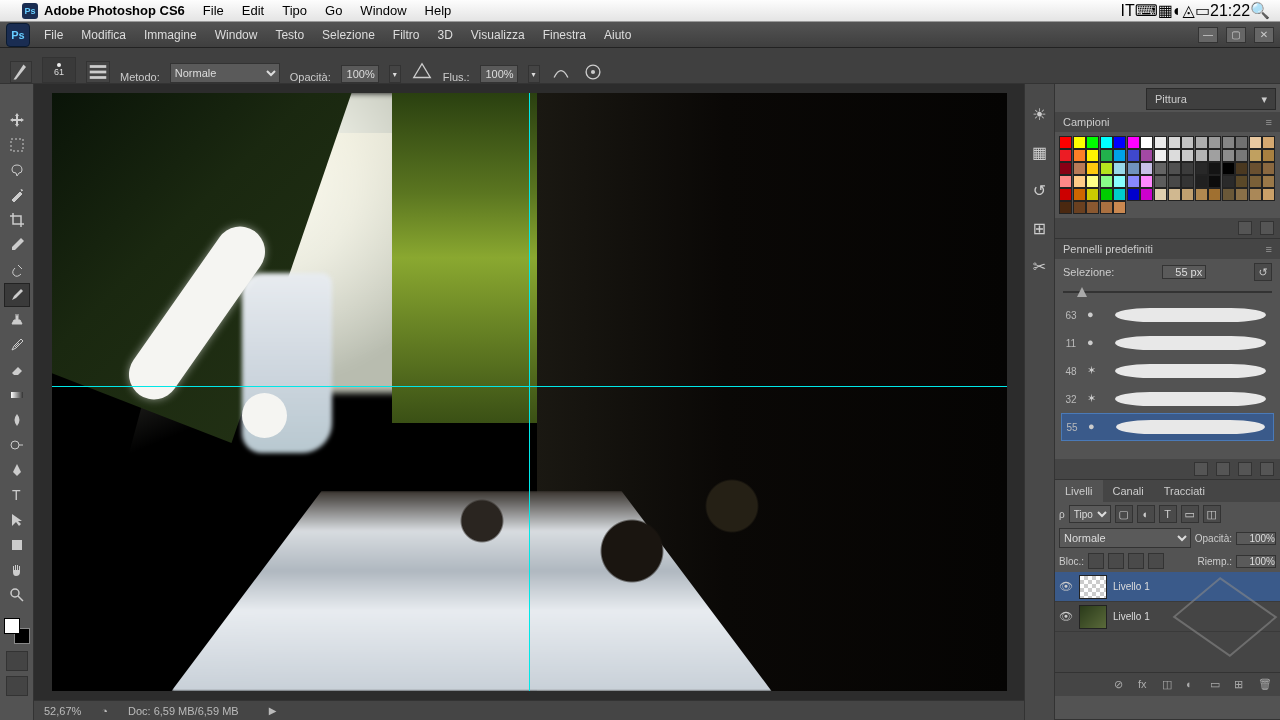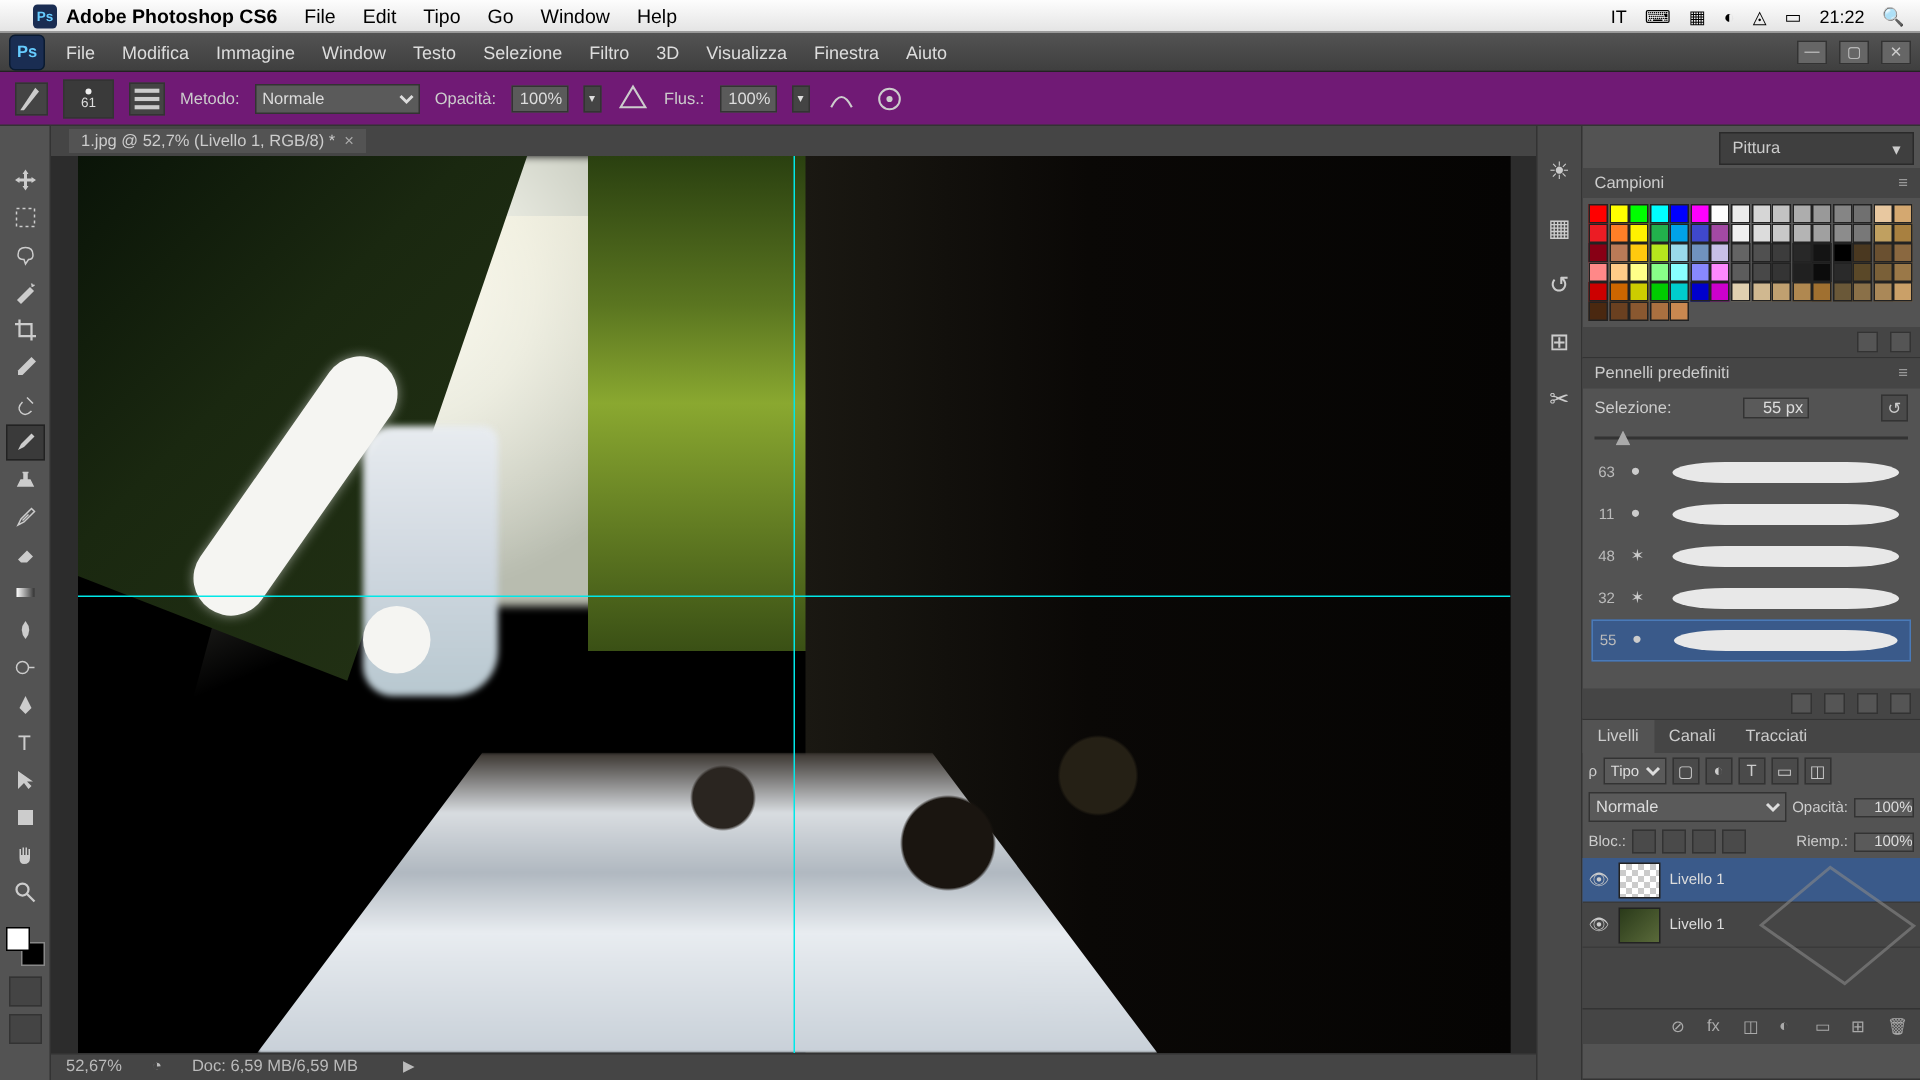--- a/index.html
+++ b/index.html
@@ -4,31 +4,31 @@
 <style>
 * { margin: 0; padding: 0; box-sizing: border-box; font-family: "Lucida Grande", Arial, sans-serif; }
 body { width: 1280px; height: 720px; background: #535353; overflow: hidden; }
 
 
 .mac-menubar { height: 22px; background: linear-gradient(#fdfdfd, #e4e4e4); display: flex; align-items: center; padding: 0 10px; font-size: 13px; color: #000; border-bottom: 1px solid #999; }
 .mac-menubar .apple { font-size: 15px; margin-right: 12px; }
 .mac-menubar .app-icon { width: 16px; height: 16px; background: #1a2d52; border-radius: 3px; margin-right: 6px; display:flex; align-items:center; justify-content:center; color:#6cf; font-size:9px; font-weight:bold;}
 .mac-menubar .app-name { font-weight: bold; margin-right: 18px; }
 .mac-menubar .menu-item { margin-right: 18px; cursor: default; }
-.mac-menubar .right { margin-left: auto; display: flex; gap: 12px; font-size: 12px; }
+.mac-menubar .right { margin-left: auto; display: flex; align-items: center; font-size: 16px; }
 
 
 .ps-menubar { height: 26px; background: linear-gradient(#535353, #3f3f3f); display: flex; align-items: center; padding: 0 6px; color: #ddd; font-size: 12px; border-bottom: 1px solid #222; }
 .ps-menubar .ps-logo { width: 24px; height: 24px; background: #1a2d52; border-radius: 4px; margin-right: 14px; display:flex; align-items:center; justify-content:center; color:#6cf; font-size:11px; font-weight:bold; border:1px solid #0a1a30;}
 .ps-menubar .menu-item { margin-right: 18px; cursor: default; }
 .ps-menubar .win-ctrl { margin-left:auto; display:flex; gap:8px; }
 .ps-menubar .win-btn { width:20px; height:16px; background:#666; border:1px solid #333; display:flex; align-items:center; justify-content:center; font-size:10px; color:#ccc;}
 
 
-.options-bar { height: 36px; background: #701a75; display: flex; align-items: center; padding: 0 10px; gap: 10px; color: #ddd; font-size: 11px; border-bottom: 1px solid #333; }
+.options-bar { height: 36px; background: #404040; display: flex; align-items: flex-end; padding: 0 10px; gap: 10px; color: #ddd; font-size: 11px; border-bottom: 1px solid #333; }
 .options-bar .tool-ind { width: 22px; height: 22px; border: 1px solid #333; background: #444; display:flex; align-items:center; justify-content:center;}
 .options-bar .brush-preview { width: 34px; height: 26px; border: 1px solid #333; background: #3a3a3a; display: flex; flex-direction: column; align-items: center; justify-content: center; font-size: 9px; }
 .options-bar .brush-preview .dot { width: 4px; height: 4px; background: #eee; border-radius: 50%; }
 .options-bar .toggle { width: 24px; height: 22px; border: 1px solid #333; background: #444; display:flex; align-items:center; justify-content:center;}
 .options-bar select { background: #5a5a5a; color: #ddd; border: 1px solid #333; font-size: 11px; height: 20px; }
 .options-bar input[type=text] { background: #5a5a5a; color: #ddd; border: 1px solid #333; font-size: 11px; height: 18px; width: 38px; text-align: right; padding-right:3px;}
 .options-bar .drop { width:12px; height:18px; border:1px solid #333; background:#444; font-size:8px; display:flex; align-items:center; justify-content:center;}
 .options-bar .icon-btn { width:22px; height:22px; display:flex; align-items:center; justify-content:center; }
 
 
@@ -327,26 +327,20 @@
       </div>
     <div class="swatches">
       <div class="swatch-fg"></div>
       <div class="swatch-bg"></div>
     </div>
     <div class="qm"></div>
     <div class="screenmode"></div>
   </div>
 
   <div class="canvas-area">
-    <div class="doc-tab">
-      <div class="tab">
-        <span>1.jpg @ 52,7% (Livello 1, RGB/8) *</span>
-        <span class="close">×</span>
-      </div>
-    </div>
     <div class="canvas-wrap">
       <div class="canvas">
         <div class="sky"></div>
         <div class="lightrays"></div>
         <div class="foliage-left"></div>
         <div class="foliage-mid"></div>
         <div class="rocks-right"></div>
         <div class="waterfall"></div>
         <div class="stream"></div>
         <div class="rocks-stream"></div>

